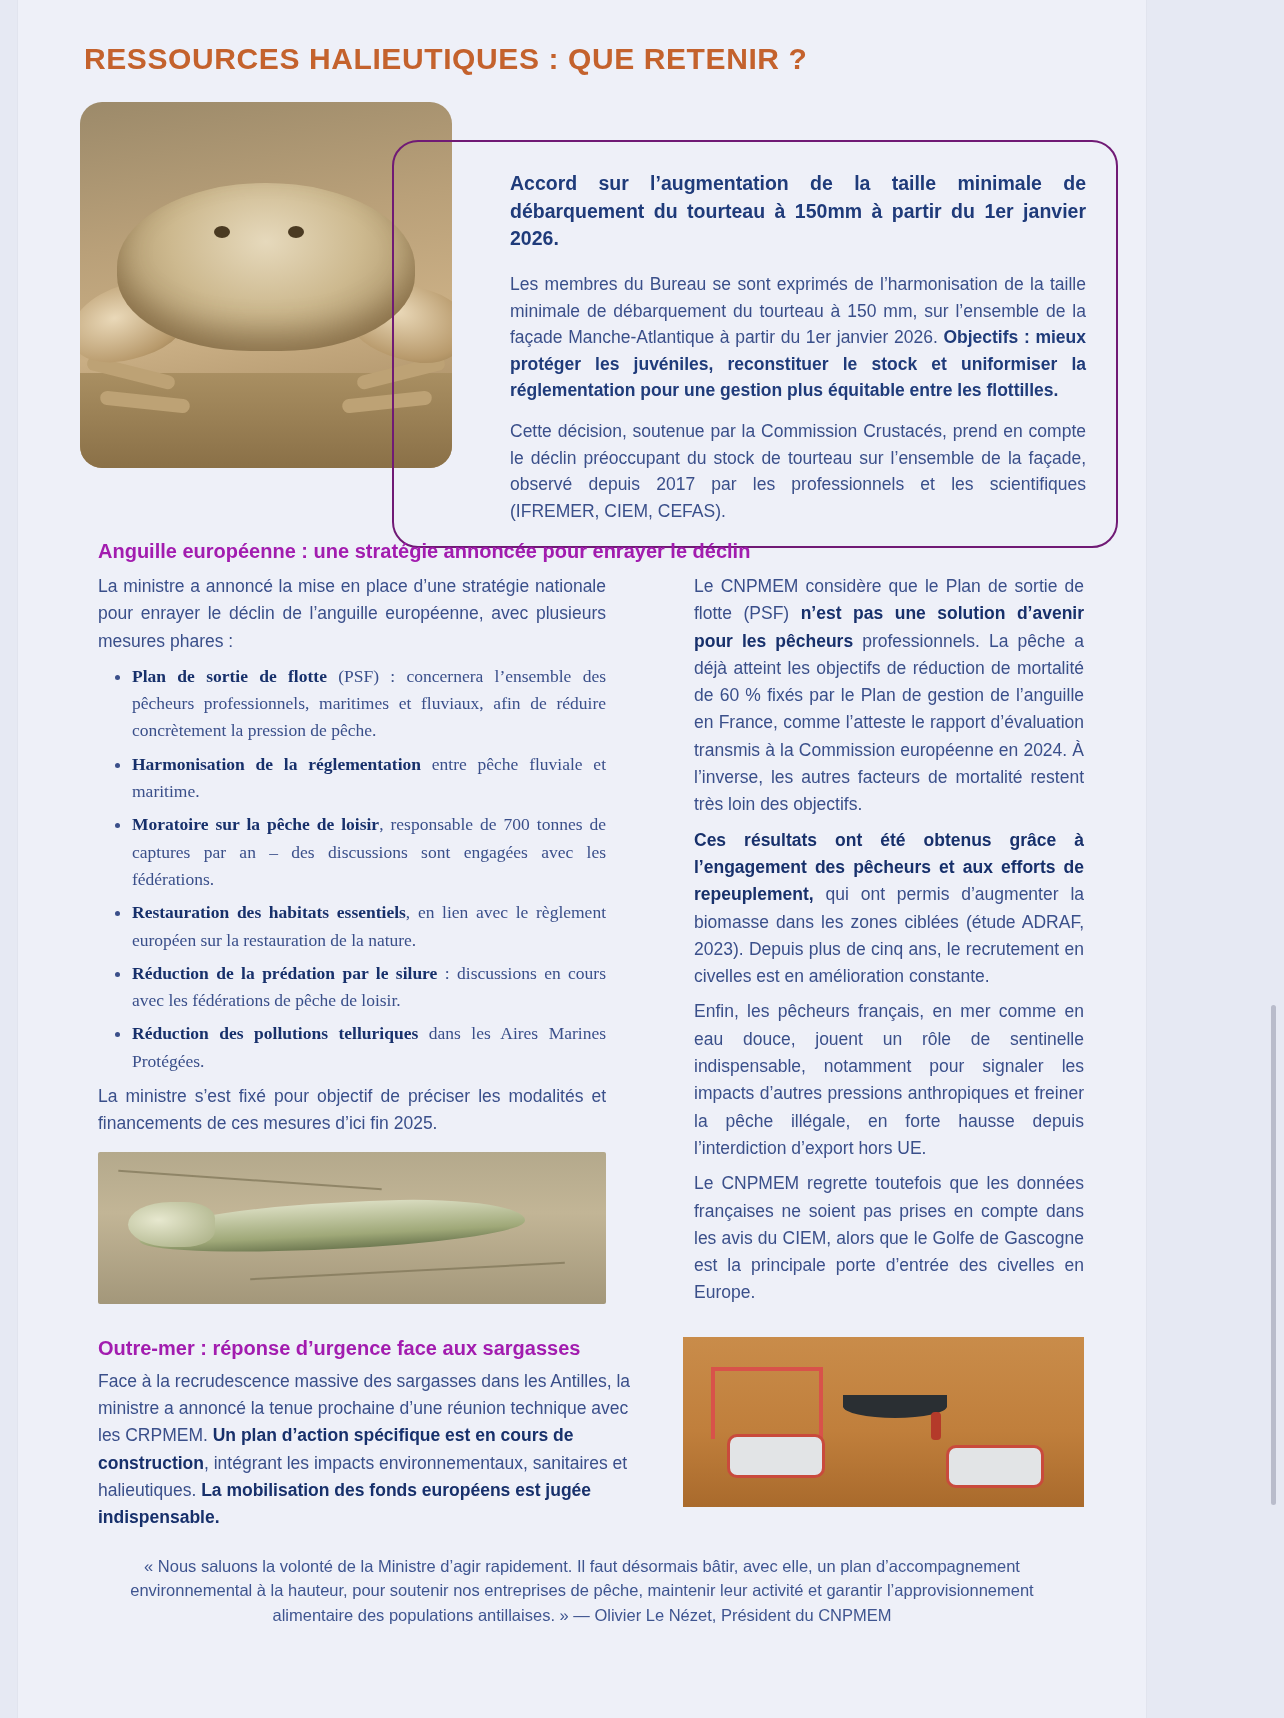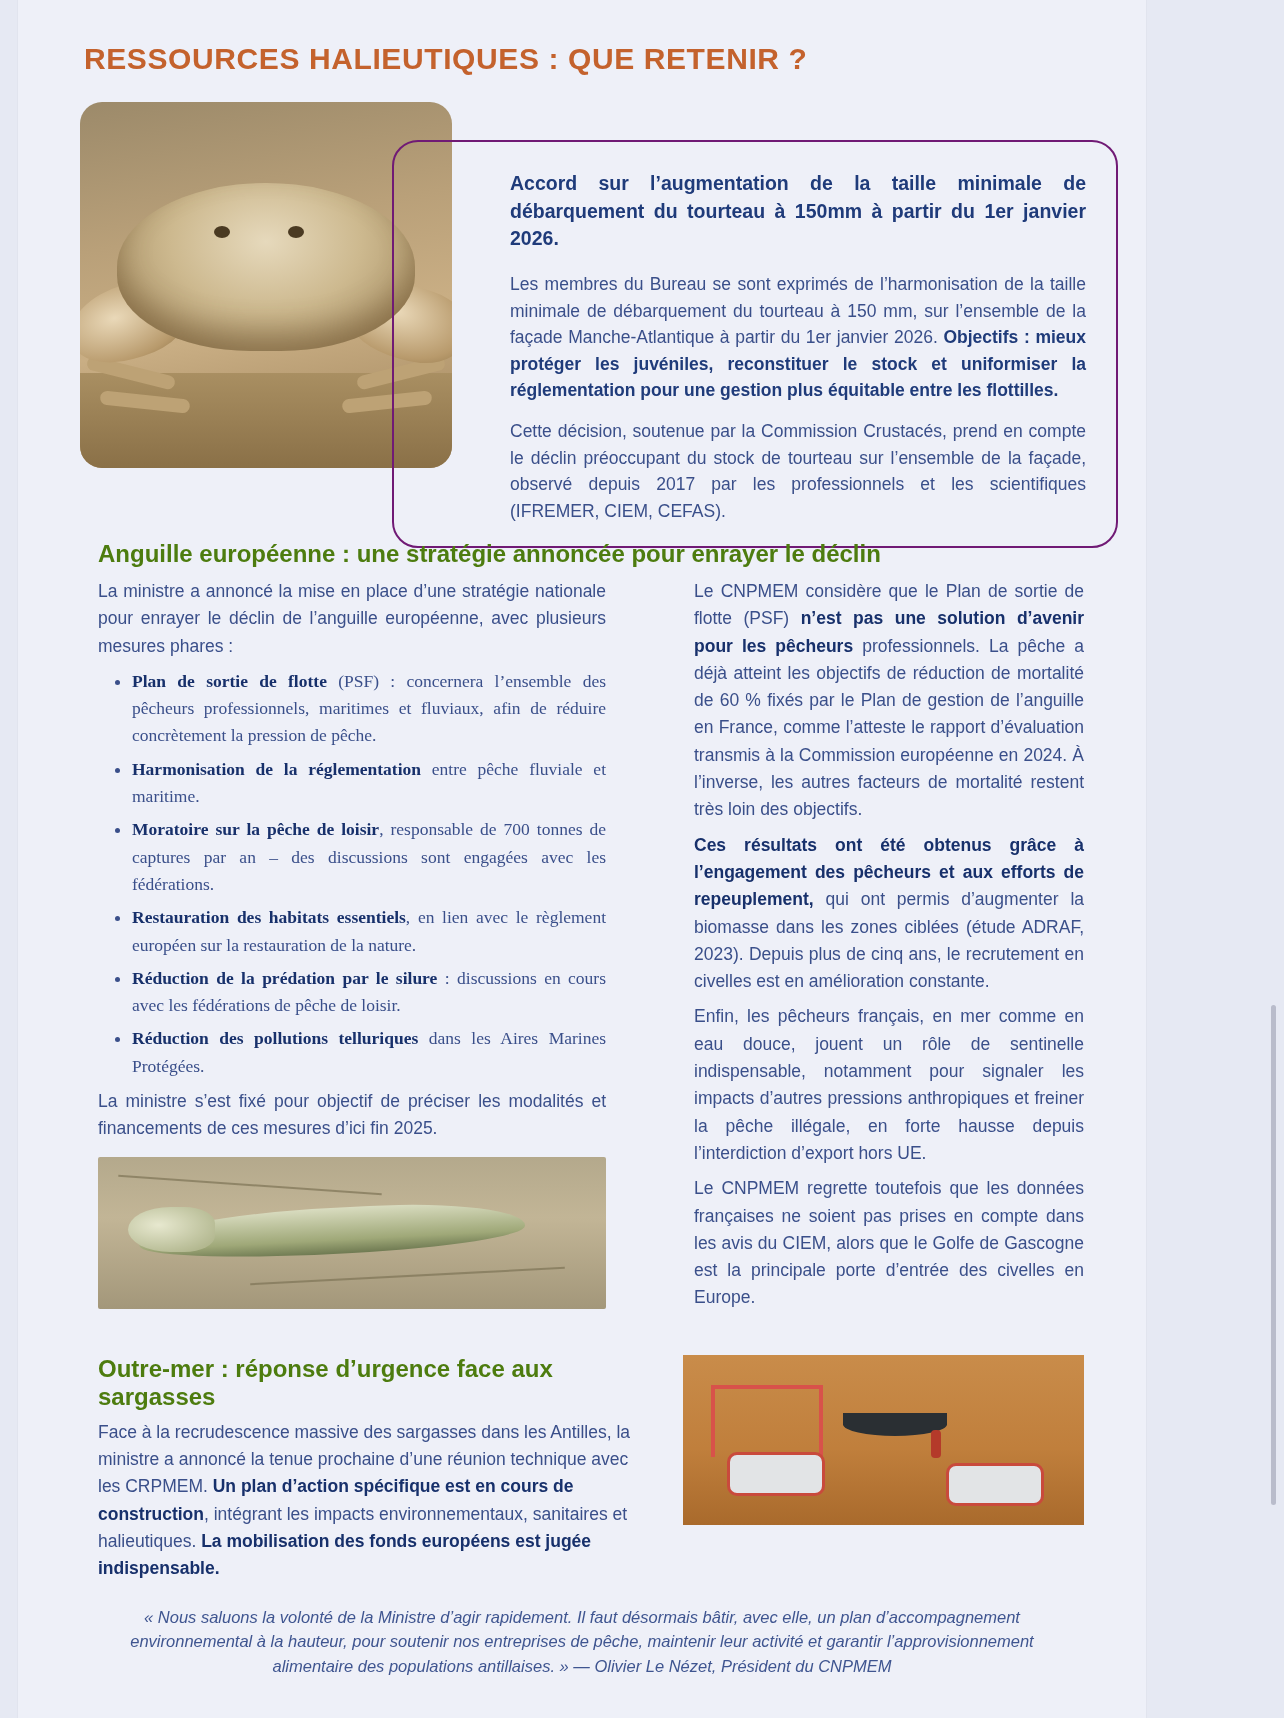--- a/index.html
+++ b/index.html
@@ -157,22 +157,22 @@
   .callout p b { color: #1f3b7a; }
   .callout p:last-child { margin-bottom: 0; }
 
   
   .section {
     position: relative;
     margin-top: 18px;
     padding: 0 62px 0 80px;
   }
   .sec-heading {
-    color: #4d7c0f;
-    font-size: 24px;
+    color: #a21caf;
+    font-size: 20px;
     font-weight: bold;
     margin: 0 0 10px 0;
   }
   .cols {
     display: flex;
     gap: 88px;
   }
   .col {
     width: 508px;
   }
@@ -229,21 +229,21 @@
   .eel-photo .twig {
     position: absolute;
     height: 2px;
     background: #7e7455;
     opacity: .7;
   }
 
   
   .outremer {
     position: relative;
-    margin-top: 35px;
+    margin-top: 22px;
     padding: 0 62px 0 80px;
     display: flex;
     gap: 28px;
   }
   .outremer .text { width: 560px; }
   .outremer .sec-heading { margin-bottom: 8px; }
   .outremer p {
     color: #3a4f8a;
     font-size: 17.5px;
     line-height: 1.56;
@@ -285,21 +285,20 @@
     left: 62%; top: 44%;
     width: 10px; height: 28px;
     background: #b43a2a;
     border-radius: 4px;
   }
 
   .quote {
     margin: 18px 86px 0 86px;
     color: #3f5590;
     font-size: 16.5px;
-    font-style: italic;
     line-height: 1.5;
     text-align: center;
   }
 </style>
 </head>
 <body>
 
 <div class="page">
   <div class="left-edge"></div>
   <div class="right-edge"></div>

